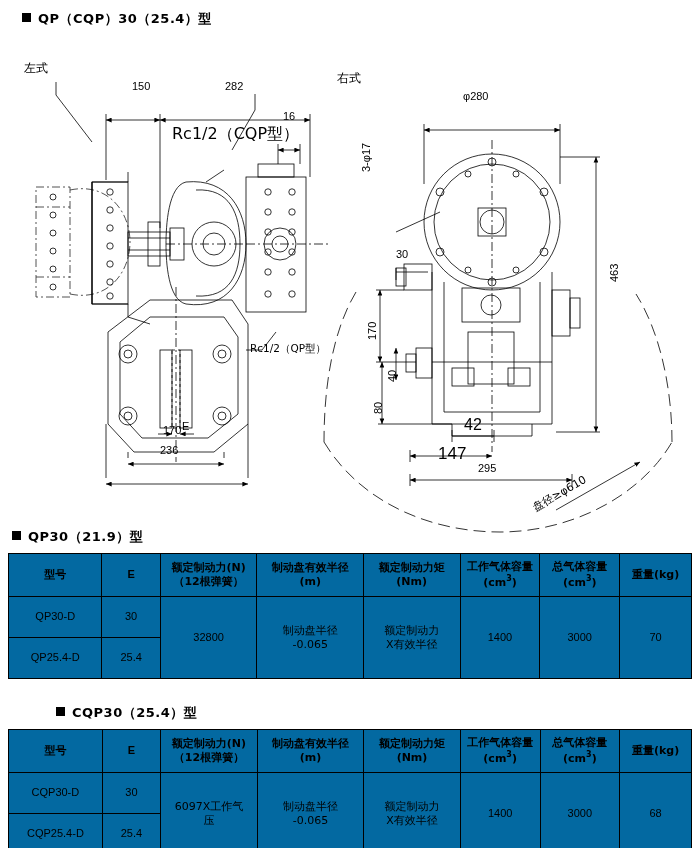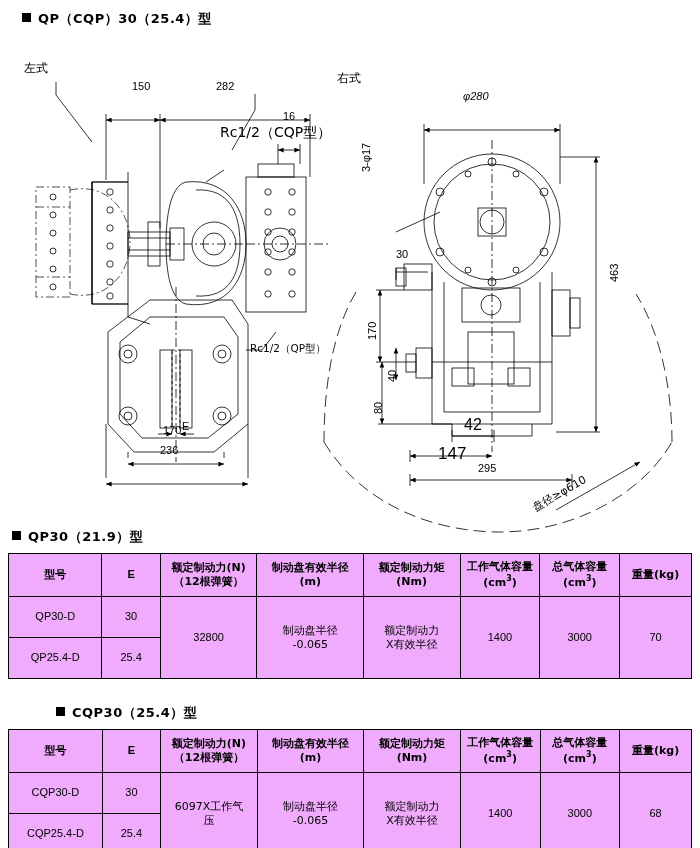--- a/index.html
+++ b/index.html
@@ -35,21 +35,21 @@
     left:0;top:32px;
     width:628px;height:510px;
   }
   .drawing svg{display:block;}
 
   
   table{
     position:absolute;
     border-collapse:collapse;
     font-size:11px;
-    background:#f0abfc;
+    background:#0369a1;
   }
   table td,table th{
     border:1px solid #000;
     text-align:center;
     vertical-align:middle;
     padding:2px 3px;
     line-height:1.25;
     font-weight:normal;
   }
   thead td{
@@ -259,31 +259,31 @@
     <line x1="410" y1="418" x2="410" y2="430"></line>
 
     <line x1="410" y1="448" x2="572" y2="448" marker-start="url(#arS)" marker-end="url(#ar)"></line>
     <line x1="410" y1="442" x2="410" y2="454"></line>
     <line x1="572" y1="442" x2="572" y2="454"></line>
     </g>
   </svg>
 
     <div style="position:absolute;left:24px;top:28px;font-size:12px;" class="cn">左式</div>
     <div style="position:absolute;left:337px;top:38px;font-size:12px;" class="cn">右式</div>
-    <div style="position:absolute;left:172px;top:92px;font-size:14px;margin-left:48px;" class="cn">Rc1/2（CQP型）</div>
+    <div style="position:absolute;left:172px;top:92px;font-size:16px;" class="cn">Rc1/2（CQP型）</div>
     <div style="position:absolute;left:250px;top:310px;font-size:10.5px;" class="cn">Rc1/2（QP型）</div>
     <div style="position:absolute;left:182px;top:388px;font-size:11px;">E</div>
 
     <div style="position:absolute;left:120px;top:48px;font-size:11px;margin-left:12px;">150</div>
-    <div style="position:absolute;left:216px;top:48px;font-size:11px;">282</div>
+    <div style="position:absolute;left:225px;top:48px;font-size:11px;">282</div>
     <div style="position:absolute;left:283px;top:78px;font-size:11px;">16</div>
     <div style="position:absolute;left:163px;top:392px;font-size:11px;">170</div>
     <div style="position:absolute;left:160px;top:412px;font-size:11px;">236</div>
 
-    <div style="position:absolute;left:463px;top:58px;font-size:11px;font-style:italic;">φ280</div>
+    <div style="position:absolute;left:463px;top:58px;font-size:11px;">φ280</div>
     <div style="position:absolute;left:360px;top:140px;font-size:11px;transform:rotate(-90deg);transform-origin:left top;">3-φ17</div>
     <div style="position:absolute;left:396px;top:216px;font-size:11px;">30</div>
     <div style="position:absolute;left:608px;top:250px;font-size:11px;transform:rotate(-90deg);transform-origin:left top;">463</div>
     <div style="position:absolute;left:366px;top:308px;font-size:11px;transform:rotate(-90deg);transform-origin:left top;">170</div>
     <div style="position:absolute;left:386px;top:350px;font-size:11px;transform:rotate(-90deg);transform-origin:left top;">40</div>
     <div style="position:absolute;left:372px;top:382px;font-size:11px;transform:rotate(-90deg);transform-origin:left top;">80</div>
     <div style="position:absolute;left:464px;top:384px;font-size:16px;">42</div>
     <div style="position:absolute;left:438px;top:412px;font-size:17px;">147</div>
     <div style="position:absolute;left:478px;top:430px;font-size:11px;">295</div>
     <div style="position:absolute;left:530px;top:470px;font-size:11px;transform:rotate(-30deg);transform-origin:left top;" class="cn">盘径≥φ610</div>

